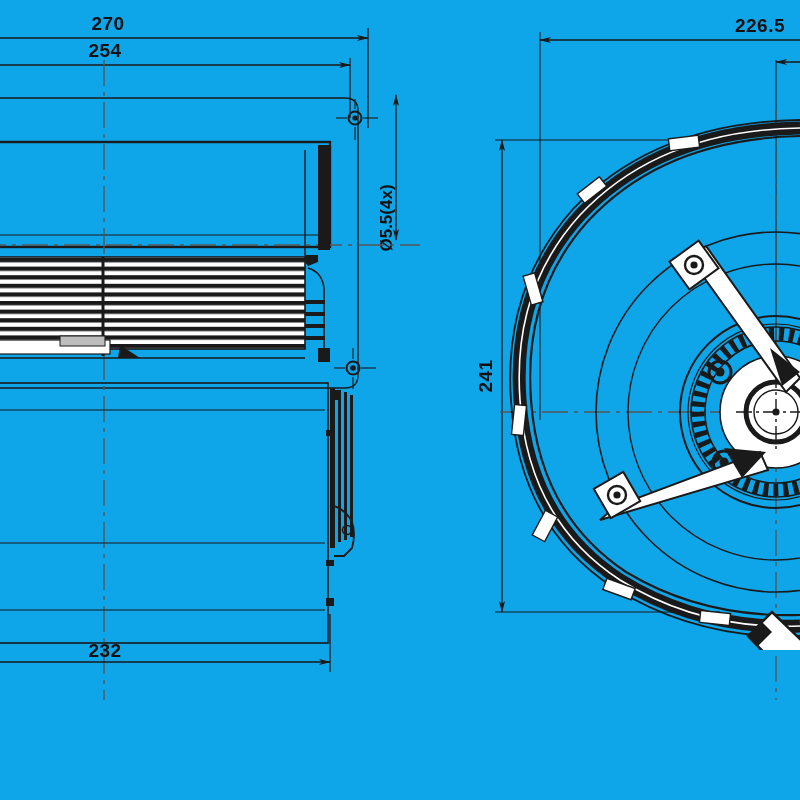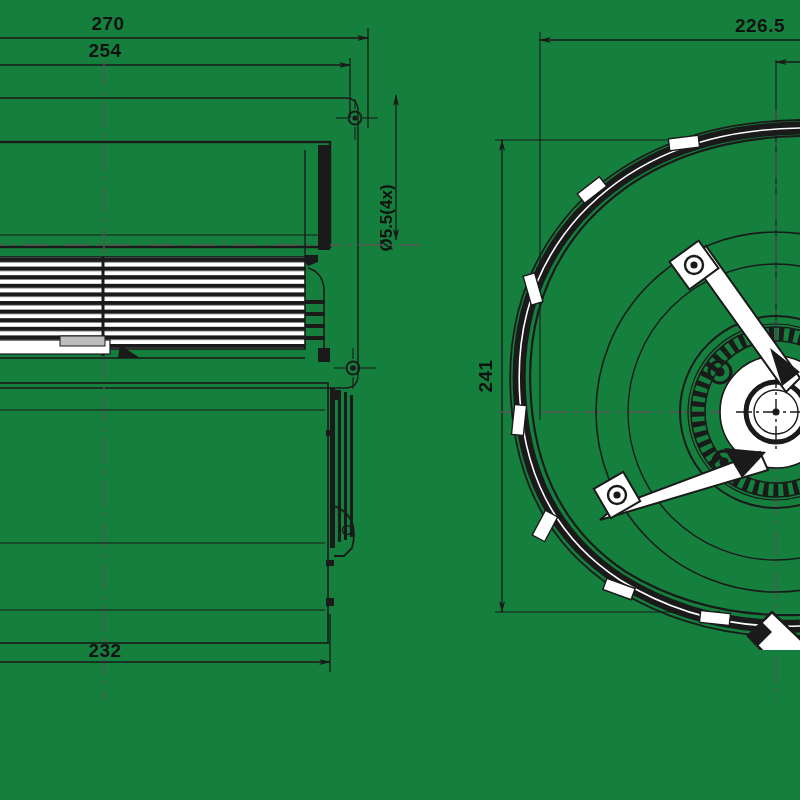--- a/index.html
+++ b/index.html
@@ -1,18 +1,18 @@
 <!DOCTYPE html>
 <html><head>
 <meta charset="utf-8">
 <style>
   html,body{margin:0;padding:0;background:#ffffff;}
   body{width:800px;height:800px;overflow:hidden;
        font-family:"Liberation Sans",sans-serif;}
-  #sheet{position:relative;width:800px;height:800px;background:#15803d;}
+  #sheet{position:relative;width:800px;height:800px;background:#0ea5e9;}
   svg{display:block;}
   .dimtext{font-family:"Liberation Sans",sans-serif;font-weight:bold;
            font-size:19px;fill:#111;letter-spacing:0.5px;}
   .dimtext-sm{font-family:"Liberation Sans",sans-serif;font-weight:bold;
            font-size:17px;fill:#111;}
 </style>
 </head>
 <body>
 
 <div id="sheet">

